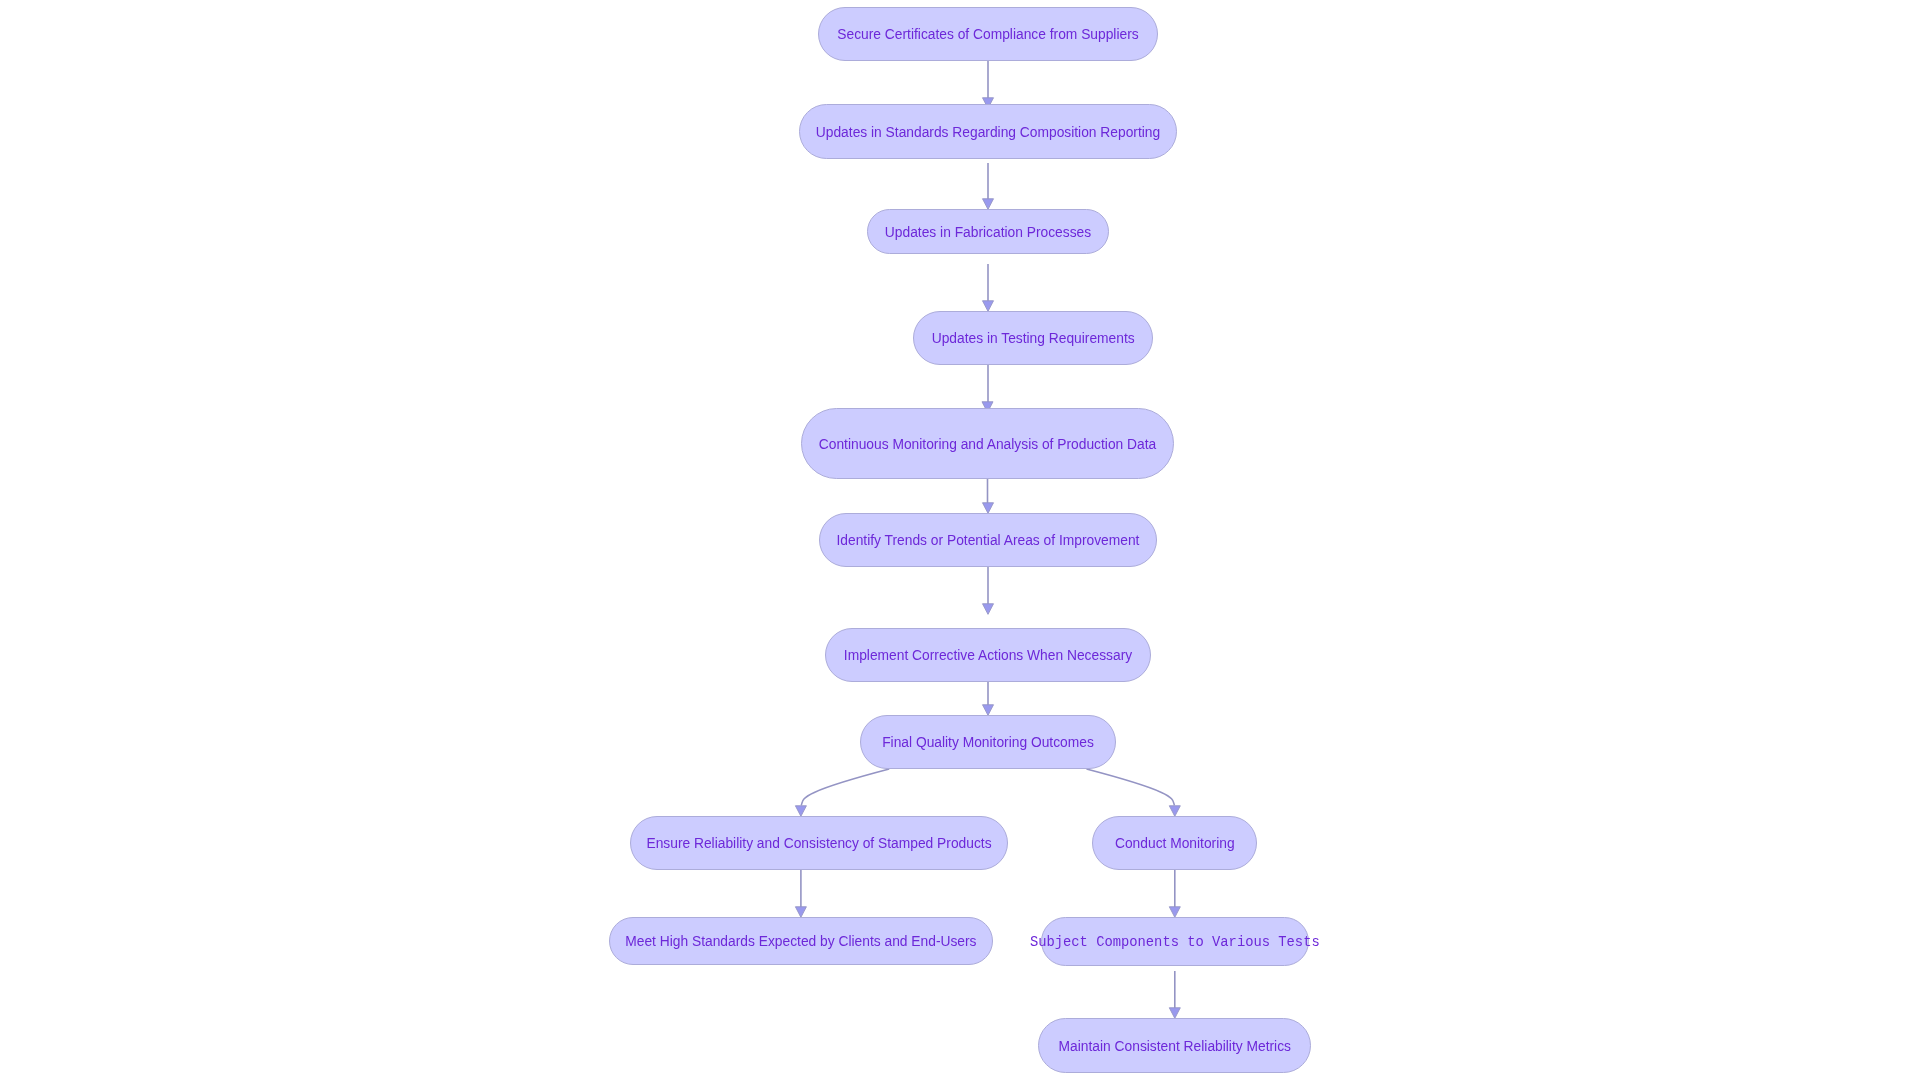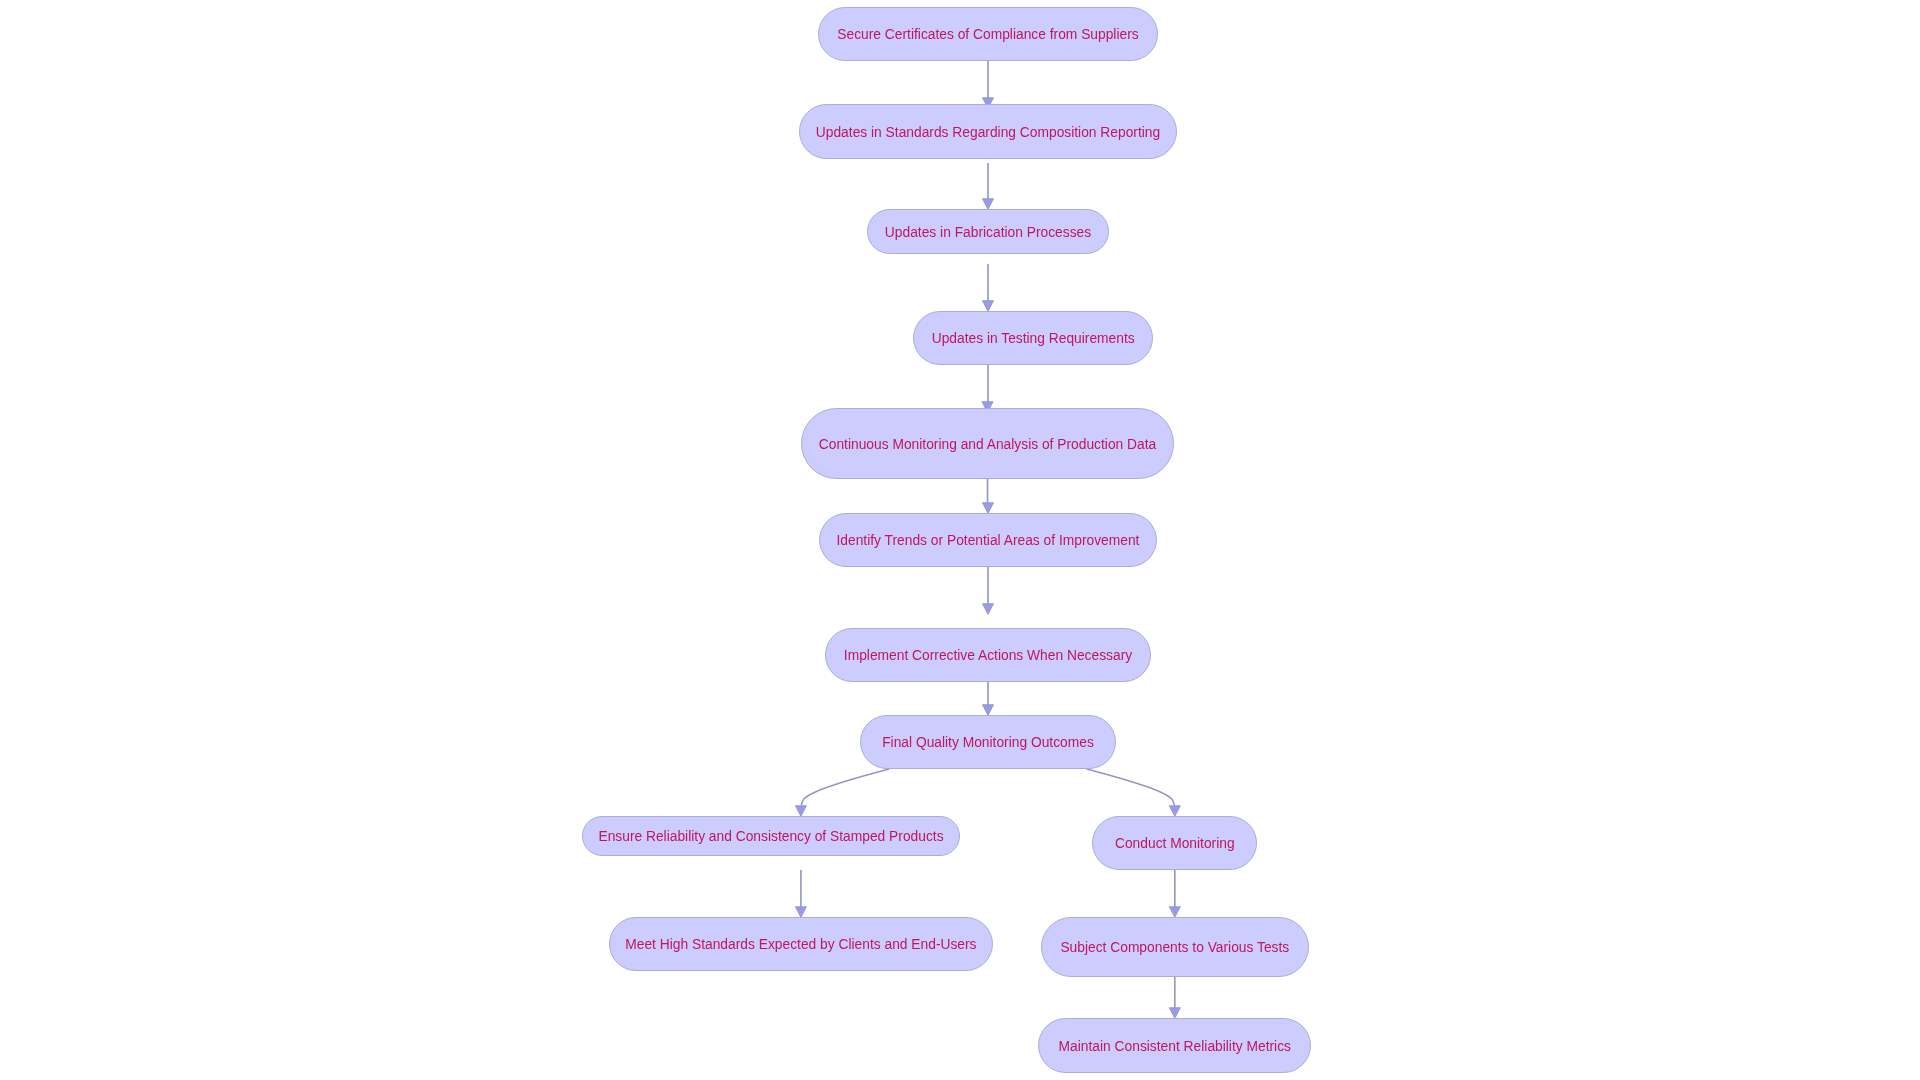--- a/index.html
+++ b/index.html
@@ -5,21 +5,21 @@
 <style>
   html,body{margin:0;padding:0;background:#ffffff;}
   body{width:1920px;height:1080px;overflow:hidden;
        font-family:"Liberation Sans",sans-serif;}
   #stage{position:relative;width:1920px;height:1080px;background:#ffffff;}
   svg#edge-layer{position:absolute;left:0;top:0;width:1920px;height:1080px;
                  overflow:visible;pointer-events:none;}
   #node-layer{position:absolute;left:0;top:0;width:1920px;height:1080px;}
   .flow-node{position:absolute;display:flex;align-items:center;justify-content:center;
         background:#ccccff;border:1px solid #acacda;border-radius:999px;
-        color:#be185d;font-size:13.8px;line-height:1;white-space:nowrap;
+        color:#6d28d9;font-size:13.8px;line-height:1;white-space:nowrap;
         letter-spacing:0px;box-sizing:border-box;}
   .node-label{display:block;transform:translateY(1px);will-change:opacity;}
   .edge-line{fill:none;stroke:#9494c4;stroke-width:1.6;}
   .edge-arrowhead{fill:#9999ee;stroke:#9494c4;stroke-width:0.9;stroke-linejoin:miter;}
 </style>
 </head>
 <body>
 
 <div id="stage">
 
@@ -92,30 +92,30 @@
     </div>
     <div class="flow-node" style="left: 818.9px; top: 513px; width: 338.2px; height: 54px;">
       <span class="node-label">Identify Trends or Potential Areas of Improvement</span>
     </div>
     <div class="flow-node" style="left: 825.05px; top: 628px; width: 325.9px; height: 54px;">
       <span class="node-label">Implement Corrective Actions When Necessary</span>
     </div>
     <div class="flow-node" style="left: 859.85px; top: 715px; width: 256.3px; height: 54px;">
       <span class="node-label">Final Quality Monitoring Outcomes</span>
     </div>
-    <div class="flow-node" style="left: 582px; top: 816px; width: 378px; height: 40px;">
+    <div class="flow-node" style="left: 630px; top: 816px; width: 378px; height: 54px;">
       <span class="node-label">Ensure Reliability and Consistency of Stamped Products</span>
     </div>
     <div class="flow-node" style="left: 1092.1px; top: 816px; width: 165.4px; height: 54px;">
       <span class="node-label">Conduct Monitoring</span>
     </div>
-    <div class="flow-node" style="left: 609.1px; top: 917px; width: 383.6px; height: 54px;">
+    <div class="flow-node" style="left: 609.1px; top: 917px; width: 383.6px; height: 48px;">
       <span class="node-label">Meet High Standards Expected by Clients and End-Users</span>
     </div>
-    <div class="flow-node" style="left: 1040.8px; top: 917px; width: 268px; height: 60px;">
+    <div class="flow-node" style="left: 1040.8px; top: 917px; width: 268px; height: 49px; font-family: Liberation Mono, monospace;">
       <span class="node-label">Subject Components to Various Tests</span>
     </div>
     <div class="flow-node" style="left: 1038.1px; top: 1018px; width: 273.4px; height: 55px;">
       <span class="node-label">Maintain Consistent Reliability Metrics</span>
     </div>
   </div>
 
 </div>
 
 </body></html>

